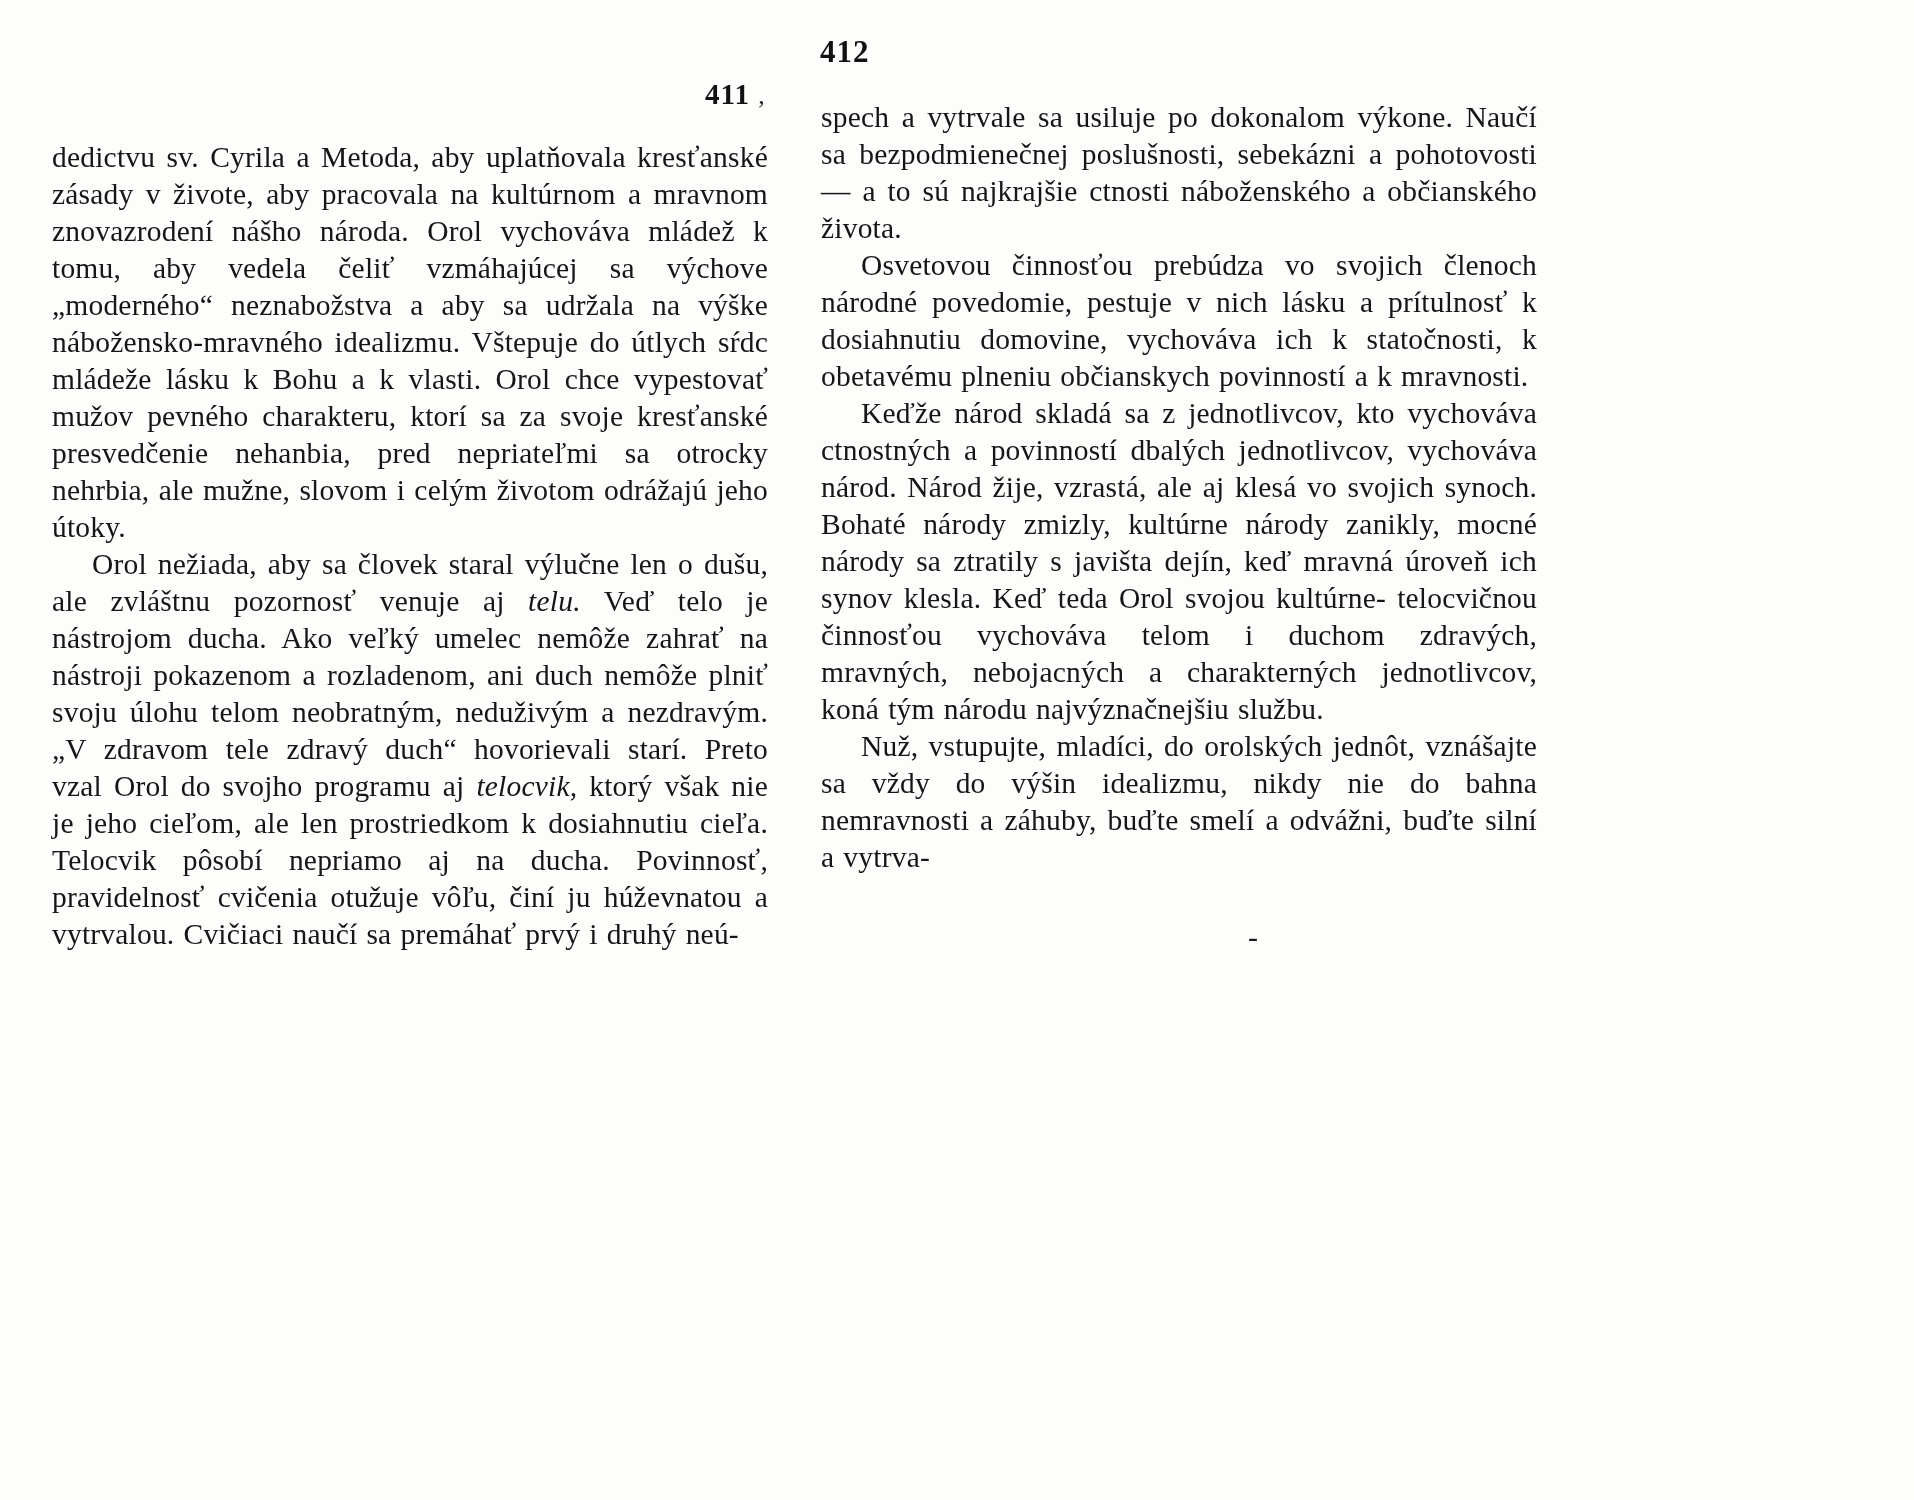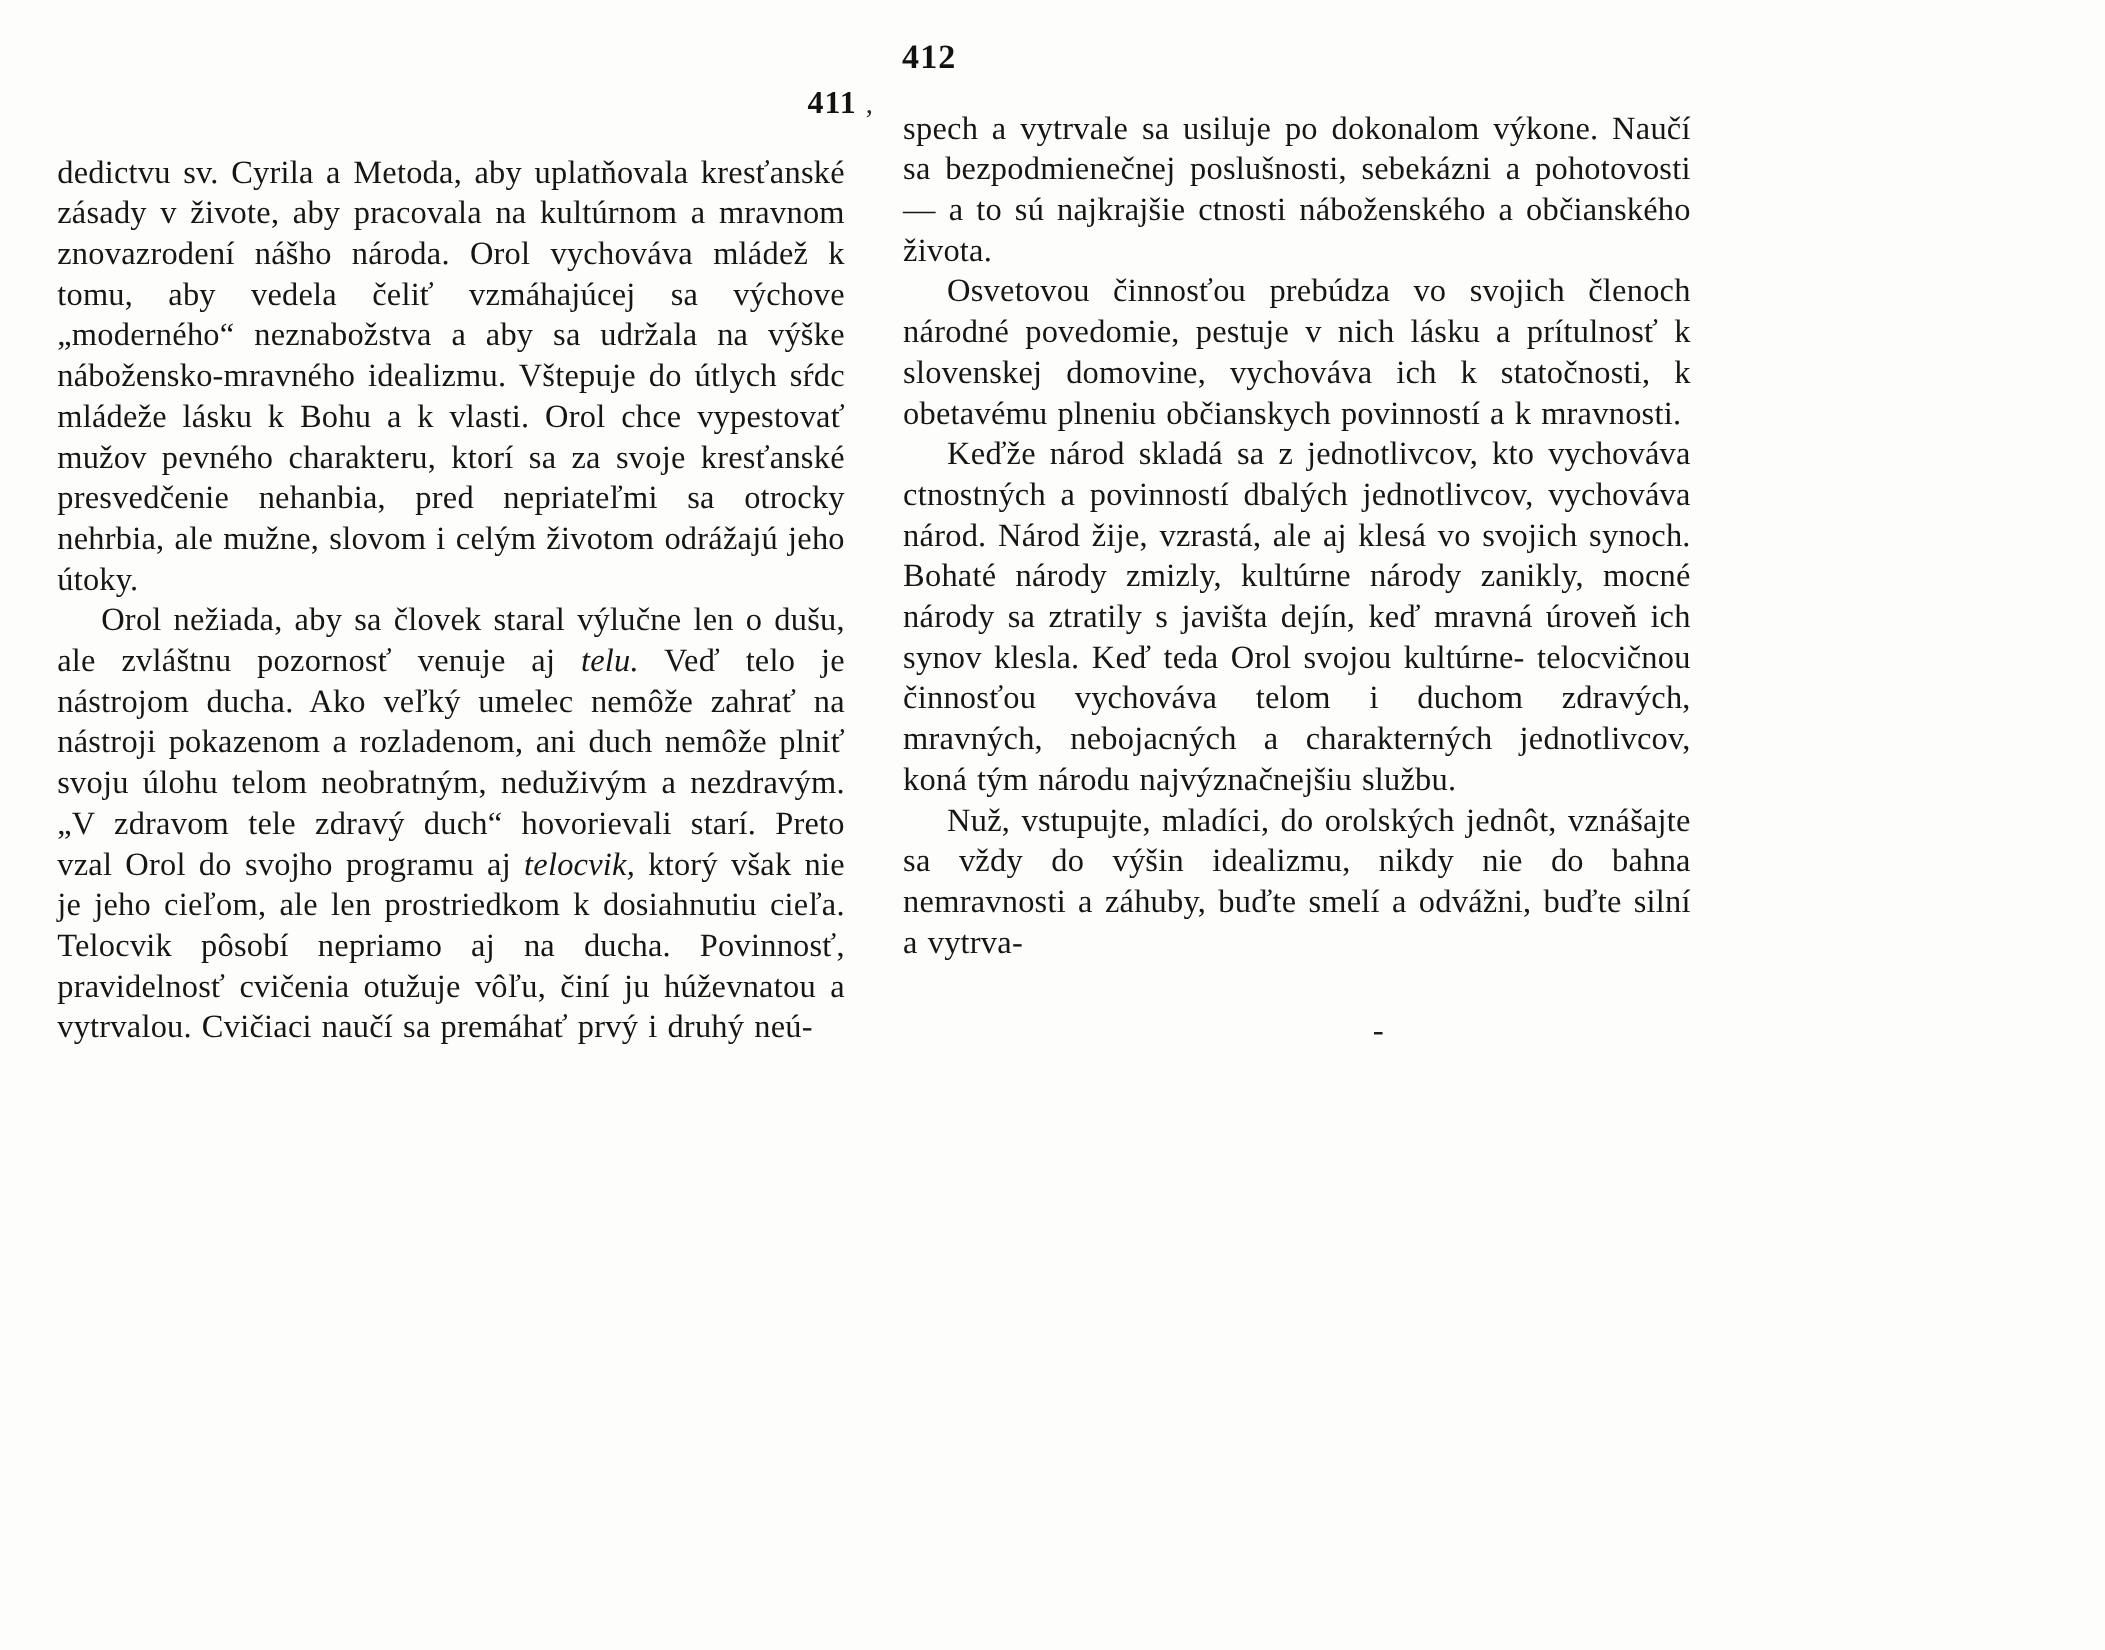--- a/index.html
+++ b/index.html
@@ -21,21 +21,21 @@
     font-weight: 700;
     letter-spacing: 1px;
     color: #121212;
   }
   #pn412 {
     left: 820px;
     top: 34px;
     font-size: 31px;
   }
   #pn411 {
-    left: 734px;
+    left: 705px;
     top: 78px;
     font-size: 29px;
   }
   .artifact {
     font-weight: 400;
     font-size: 26px;
     color: #2a2a2a;
   }
   .col {
     position: absolute;
@@ -80,20 +80,20 @@
 
   <div class="pagenum" id="pn411"><span>411</span> <span class="artifact">,</span></div>
 
   <div class="col" id="col-left">
     <p><span>dedictvu sv. Cyrila a Metoda, aby uplatňovala kresťanské zásady v živote, aby pracovala na kultúrnom a mravnom znovazrodení nášho národa. Orol vychováva mládež k tomu, aby vedela čeliť vzmáhajúcej sa výchove „moderného“ neznabožstva a aby sa udržala na výške nábožensko-mravného idealizmu. Vštepuje do útlych sŕdc mládeže lásku k Bohu a k vlasti. Orol chce vypestovať mužov pevného charakteru, ktorí sa za svoje kresťanské presvedčenie nehanbia, pred nepriateľmi sa otrocky nehrbia, ale mužne, slovom i celým životom odrážajú jeho útoky.</span></p>
     <p class="indent"><span>Orol nežiada, aby sa človek staral výlučne len o dušu, ale zvláštnu pozornosť venuje aj </span><span class="italic">telu.</span><span> Veď telo je nástrojom ducha. Ako veľký umelec nemôže zahrať na nástroji pokazenom a rozladenom, ani duch nemôže plniť svoju úlohu telom neobratným, neduživým a nezdravým. „V zdravom tele zdravý duch“ hovorievali starí. Preto vzal Orol do svojho programu aj </span><span class="italic">telocvik,</span><span> ktorý však nie je jeho cieľom, ale len prostriedkom k dosiahnutiu cieľa. Telocvik pôsobí nepriamo aj na ducha. Povinnosť, pravidelnosť cvičenia otužuje vôľu, činí ju húževnatou a vytrvalou. Cvičiaci naučí sa premáhať prvý i druhý neú-</span></p>
   </div>
 
   <div class="col" id="col-right">
     <p><span>spech a vytrvale sa usiluje po dokonalom výkone. Naučí sa bezpodmienečnej poslušnosti, sebekázni a pohotovosti — a to sú najkrajšie ctnosti náboženského a občianského života.</span></p>
-    <p class="indent"><span>Osvetovou činnosťou prebúdza vo svojich členoch národné povedomie, pestuje v nich lásku a prítulnosť k slovenskej domovine, vychováva ich k statočnosti, k obetavému plneniu občianskych povinností a k mravnosti.</span></p>
+    <p class="indent"><span>Osvetovou činnosťou prebúdza vo svojich členoch národné povedomie, pestuje v nich lásku a prítulnosť k dosiahnutiu domovine, vychováva ich k statočnosti, k obetavému plneniu občianskych povinností a k mravnosti.</span></p>
     <p class="indent"><span>Keďže národ skladá sa z jednotlivcov, kto vychováva ctnostných a povinností dbalých jednotlivcov, vychováva národ. Národ žije, vzrastá, ale aj klesá vo svojich synoch. Bohaté národy zmizly, kultúrne národy zanikly, mocné národy sa ztratily s javišta dejín, keď mravná úroveň ich synov klesla. Keď teda Orol svojou kultúrne- telocvičnou činnosťou vychováva telom i duchom zdravých, mravných, nebojacných a charakterných jednotlivcov, koná tým národu najvýznačnejšiu službu.</span></p>
     <p class="indent"><span>Nuž, vstupujte, mladíci, do orolských jednôt, vznášajte sa vždy do výšin idealizmu, nikdy nie do bahna nemravnosti a záhuby, buďte smelí a odvážni, buďte silní a vytrva-</span></p>
   </div>
 
   <div class="stray-dash">-</div>
 
 </div>
 
 </body></html>

